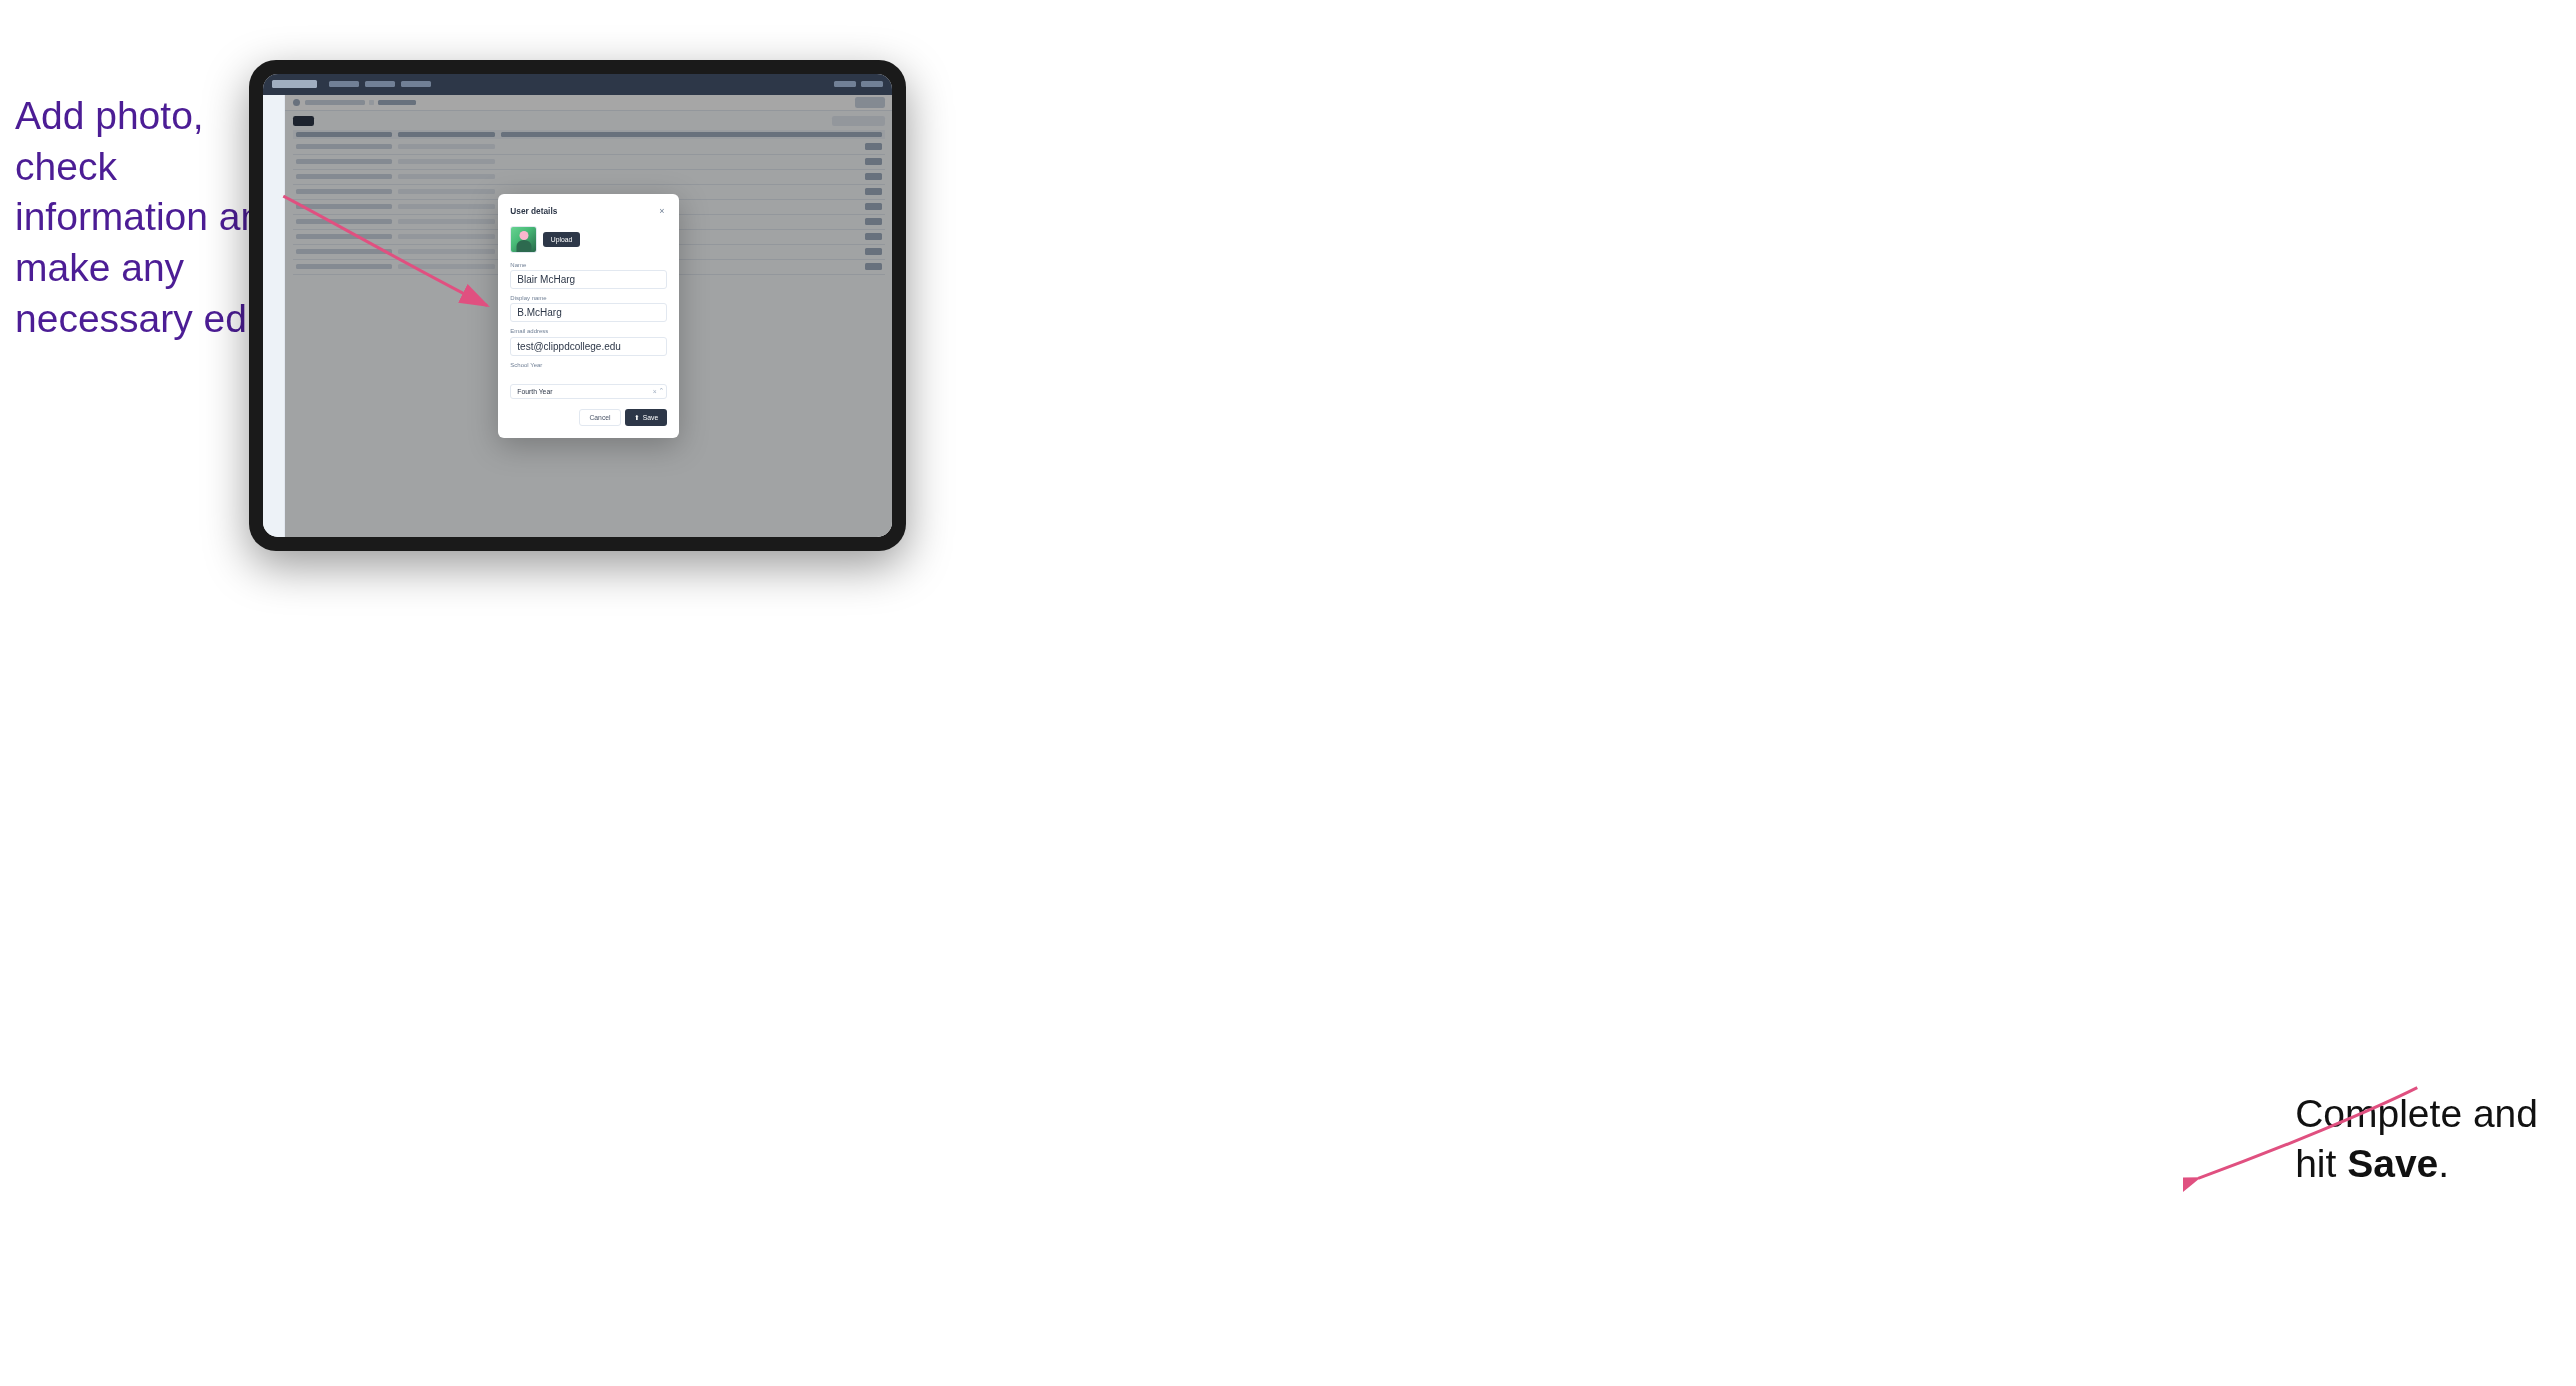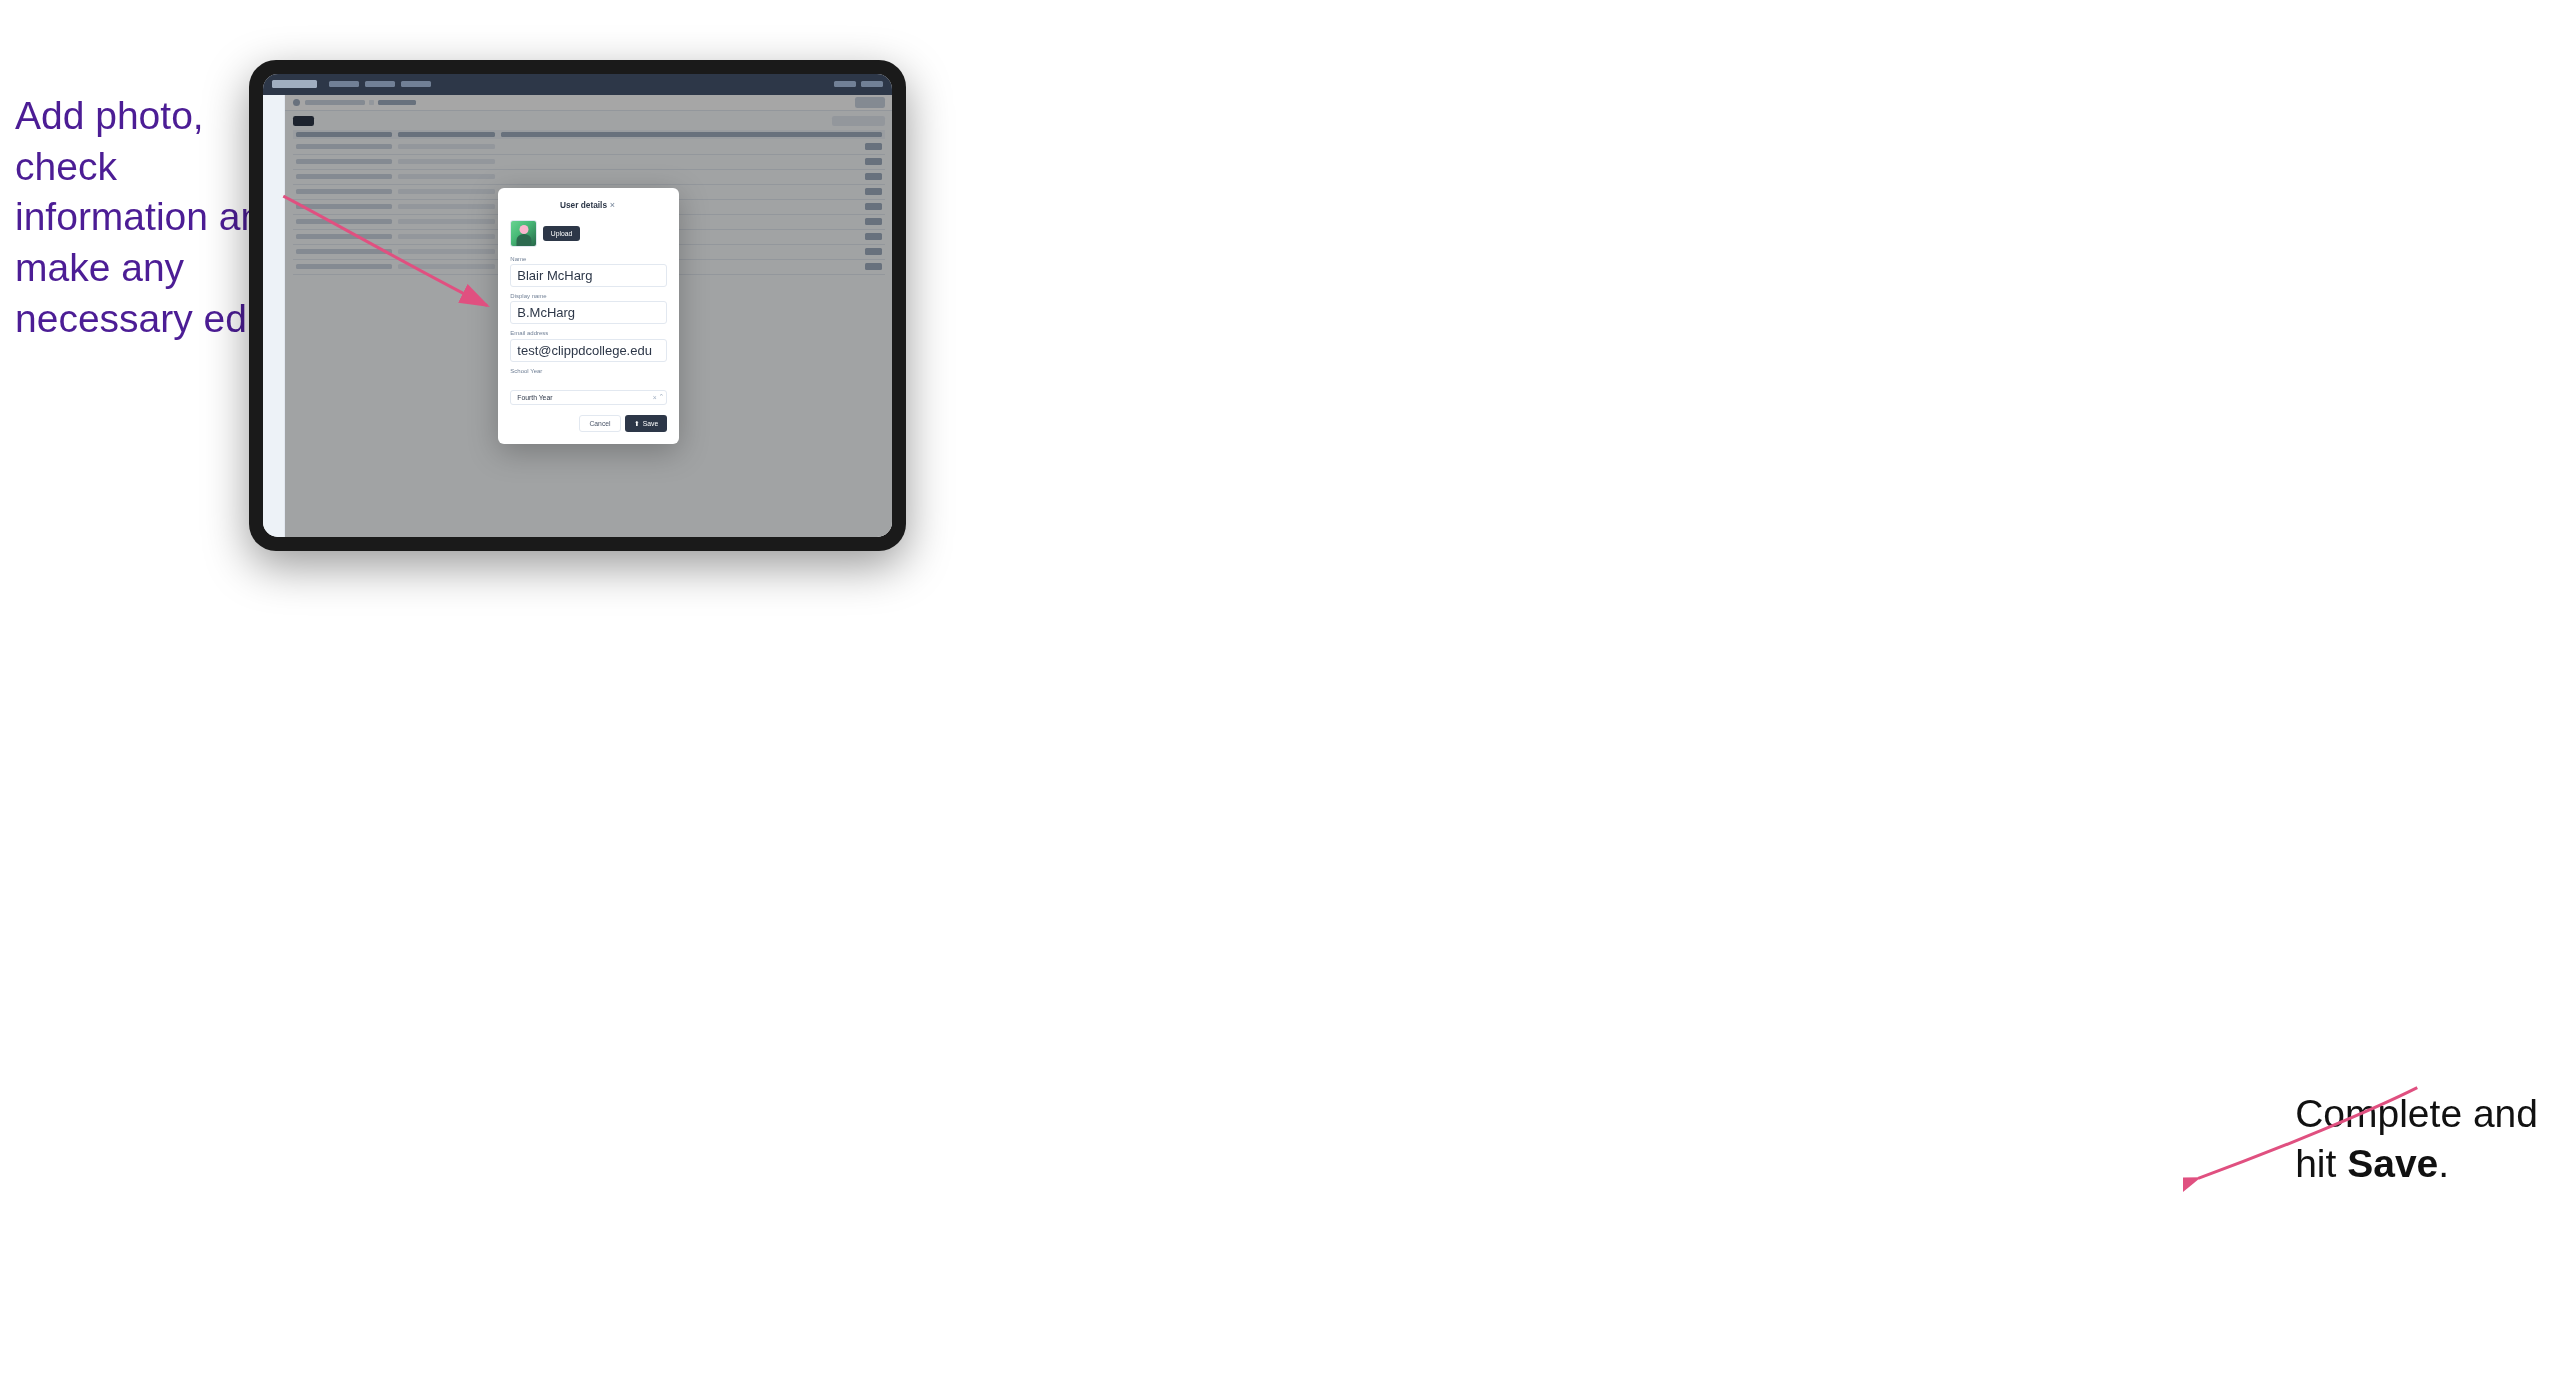--- a/index.html
+++ b/index.html
@@ -220,21 +220,21 @@
       background: #fff;
       border-radius: 6px;
       width: 181px;
       box-shadow: 0 7.5px 30px rgba(0,0,0,0.25);
       padding: 12px;
       position: relative;
     }
 
     .modal-header {
       display: flex;
-      justify-content: center;
+      justify-content: space-between;
       align-items: center;
       margin-bottom: 9px;
     }
     .modal-title {
       font-size: 8.3px;
       font-weight: 600;
       color: #2d3748;
     }
     .modal-close {
       width: 10.6px;
@@ -307,21 +307,21 @@
       color: #718096;
       margin-bottom: 2.3px;
       display: block;
       font-weight: 500;
     }
     .form-input {
       width: 100%;
       border: 0.8px solid #e2e8f0;
       border-radius: 3px;
       padding: 3px 6px;
-      font-size: 13px;
+      font-size: 10px;
       color: #2d3748;
       outline: none;
       background: #fff;
     }
 
     
     .select-wrapper {
       position: relative;
       display: flex;
       align-items: center;

